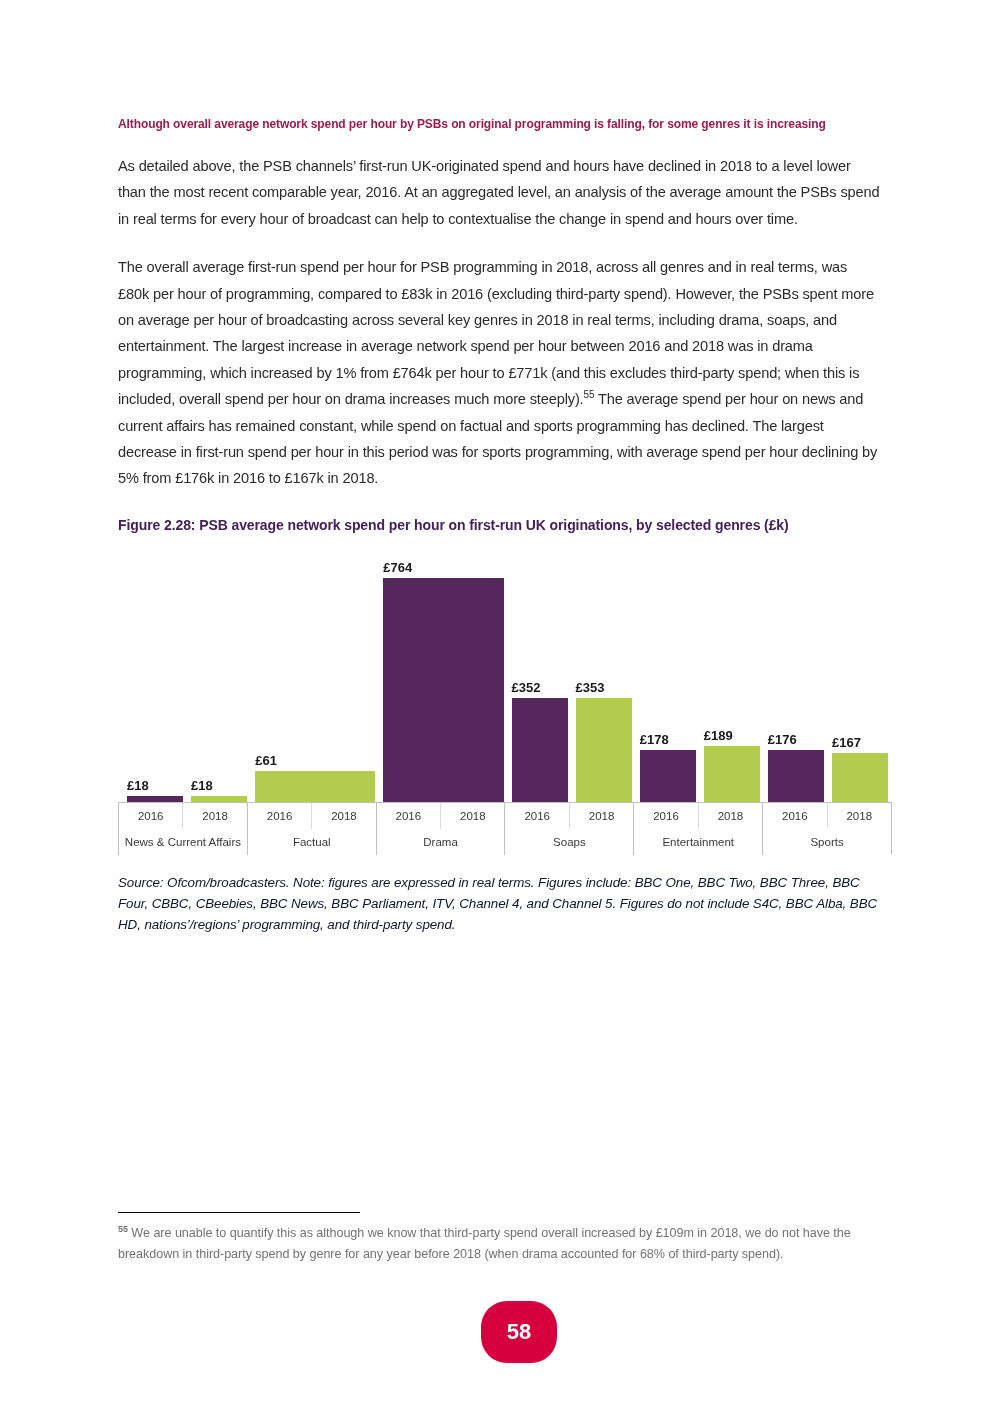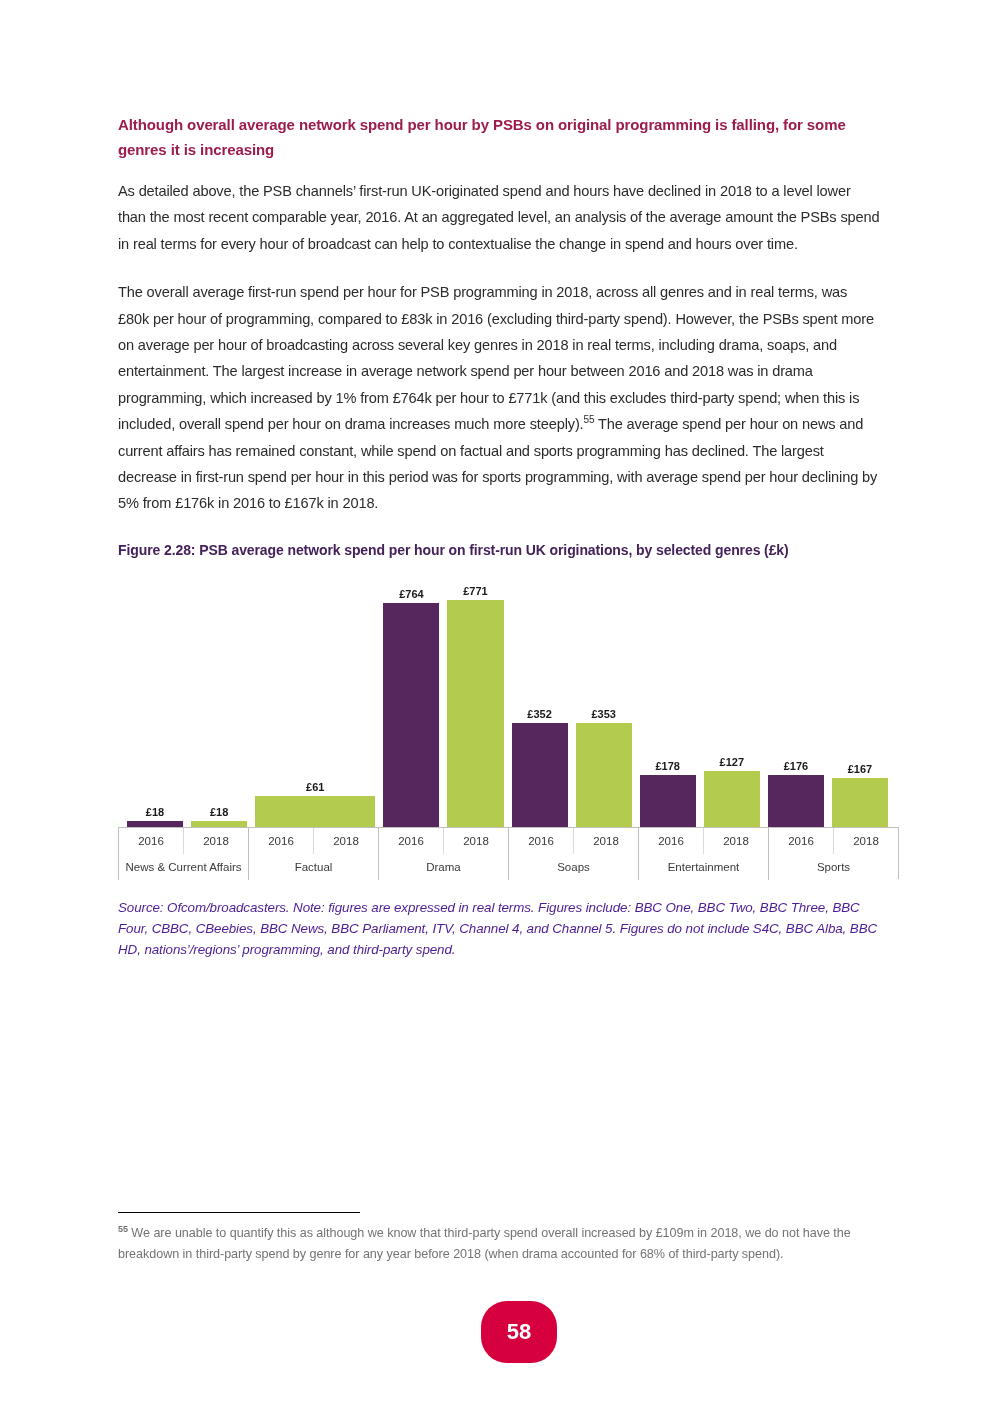--- a/index.html
+++ b/index.html
@@ -22,21 +22,21 @@
     height: 1403px;
   }
   .content {
     position: absolute;
     left: 118px;
     top: 112px;
     width: 764px;
   }
 
   h1.section-heading {
-    font-size: 15px;
+    font-size: 12px;
     line-height: 25px;
     font-weight: bold;
     color: #9c1c4d;
     margin: 0 0 16px 0;
     letter-spacing: -0.1px;
   }
 
   p.body-para {
     font-size: 14.6px;
     line-height: 26.4px;
@@ -93,40 +93,39 @@
     height: 100%;
     display: flex;
     flex-direction: column;
     justify-content: flex-end;
     align-items: stretch;
     box-sizing: border-box;
     padding: 0 4px;
     position: relative;
   }
   .bar-label {
-    font-size: 11px;
-    font-weight: bold;
-    text-align: center;
+    font-size: 13px;
+    font-weight: bold;
     color: #1a1a1a;
     margin-bottom: 3px;
     letter-spacing: 0px;
     white-space: nowrap;
   }
   .bar {
     width: 100%;
   }
   .bar.y2016 { background: #55275c; }
   .bar.y2018 { background: #b3cc4d; }
 
   
   .axis-table {
     position: absolute;
     left: 0;
     top: 253px;
-    right: 9px;
+    right: 16px;
     height: 52px;
     border-top: 1px solid #bfbfbf;
     border-right: 1px solid #bfbfbf;
     box-sizing: border-box;
   }
   .axis-years {
     display: flex;
     height: 26px;
   }
   .axis-genres {
@@ -160,21 +159,21 @@
     color: #3a3a3a;
     border-left: 1px solid #bfbfbf;
     box-sizing: border-box;
   }
 
   p.source-note {
     font-size: 13.4px;
     line-height: 21px;
     font-style: italic;
     margin: 18px 0 0 0;
-    color: #4c1d95;
+    color: #0f172a;
     letter-spacing: -0.1px;
   }
 
   
   .footnote-block {
     position: absolute;
     left: 118px;
     top: 1212px;
     width: 764px;
   }
@@ -251,44 +250,40 @@
               <div class="bar-label">£61</div>
               <div class="bar y2018" style="height:30.8px"></div>
             </div>
           </div>
 
           <div class="group">
             <div class="barcell">
               <div class="bar-label">£764</div>
               <div class="bar y2016" style="height:224.3px"></div>
             </div>
-            <div class="barcell">
-              <div class="bar-label">£771</div>
-              <div class="bar y2018" style="height:226.4px"></div>
-            </div>
           </div>
 
           <div class="group">
             <div class="barcell">
               <div class="bar-label">£352</div>
               <div class="bar y2016" style="height:103.4px"></div>
             </div>
             <div class="barcell">
               <div class="bar-label">£353</div>
               <div class="bar y2018" style="height:103.7px"></div>
             </div>
           </div>
 
           <div class="group">
             <div class="barcell">
               <div class="bar-label">£178</div>
               <div class="bar y2016" style="height:52.3px"></div>
             </div>
             <div class="barcell">
-              <div class="bar-label">£127</div>
+              <div class="bar-label">£189</div>
               <div class="bar y2018" style="height:55.5px"></div>
             </div>
           </div>
 
           <div class="group">
             <div class="barcell">
               <div class="bar-label">£176</div>
               <div class="bar y2016" style="height:51.7px"></div>
             </div>
             <div class="barcell">

